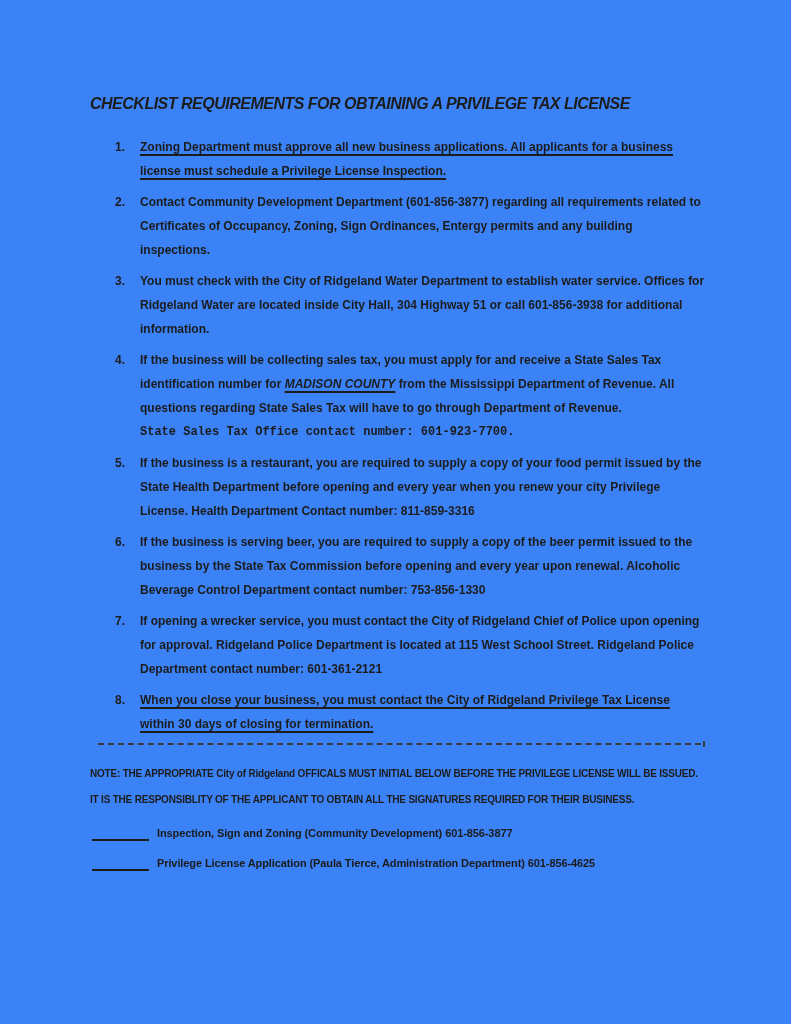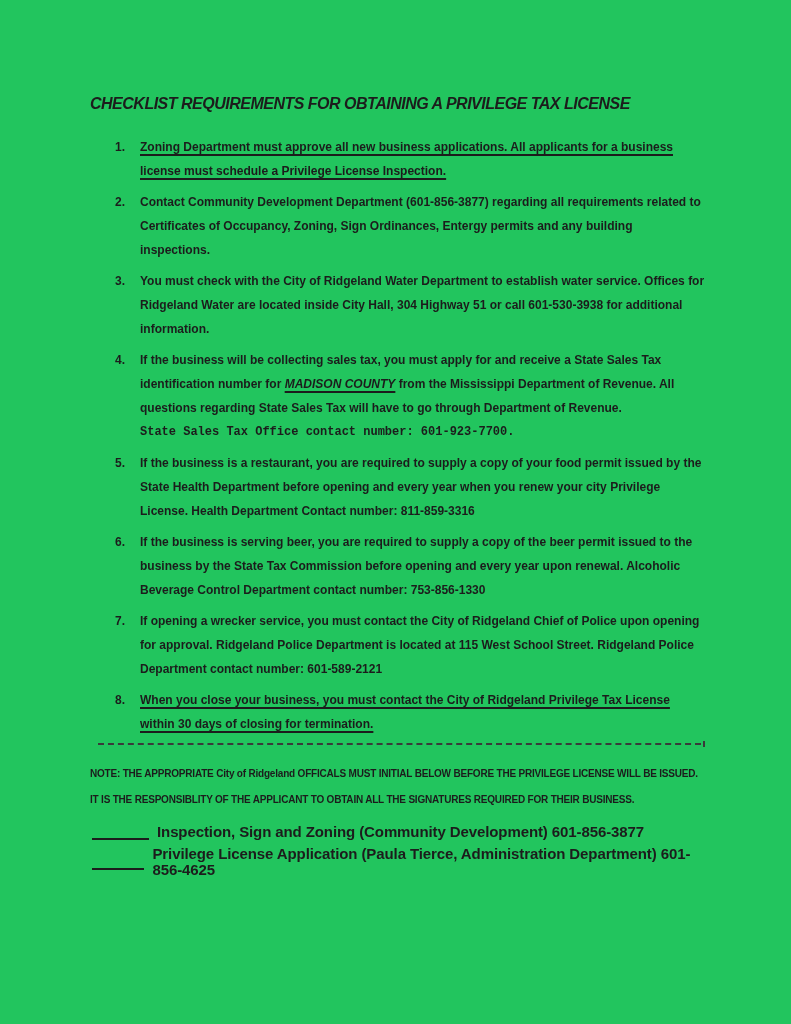--- a/index.html
+++ b/index.html
@@ -1,21 +1,21 @@
 <!DOCTYPE html>
 <html><head>
 <meta charset="utf-8">
 <style>
   html, body { margin: 0; padding: 0; background: #ffffff; }
   .page {
     position: relative;
     width: 791px;
     height: 1024px;
     box-sizing: border-box;
-    background: #22c55e;
+    background: #3b82f6;
     color: #1c1c1c;
     font-family: "Liberation Sans", sans-serif;
     font-weight: 700;
     padding: 95px 86px 0 90px;
     overflow: hidden;
   }
   .doc-title {
     font-size: 16px;
     font-style: italic;
     font-weight: 700;
@@ -67,24 +67,24 @@
   .note {
     margin-top: 12px;
     width: 615px;
     font-size: 10px;
     line-height: 26px;
     letter-spacing: -0.2px;
   }
   .sig-rows { margin-top: 10px; margin-left: 2px; }
   .sig-row {
     display: flex;
-    align-items: center;
+    align-items: flex-end;
     height: 18px;
     margin-bottom: 12px;
-    font-size: 15px;
+    font-size: 11px;
   }
   .sig-line {
     width: 57px;
     height: 14px;
     border-bottom: 2px solid #1c1c1c;
     margin-right: 8px;
   }
   .sig-label { line-height: 16px; letter-spacing: -0.1px; }
 </style>
 </head>
@@ -101,41 +101,41 @@
       <div class="body"><span class="u">Zoning Department must approve all new business applications. All applicants for a business license must schedule a Privilege License Inspection.</span></div>
     </div>
 
     <div class="item">
       <span class="num">2.</span>
       <div class="body">Contact Community Development Department (601-856-3877) regarding all requirements related to Certificates of Occupancy, Zoning, Sign Ordinances, Entergy permits and any building inspections.</div>
     </div>
 
     <div class="item">
       <span class="num">3.</span>
-      <div class="body">You must check with the City of Ridgeland Water Department to establish water service. Offices for Ridgeland Water are located inside City Hall, 304 Highway 51 or call 601-530-3938 for additional information.</div>
+      <div class="body">You must check with the City of Ridgeland Water Department to establish water service. Offices for Ridgeland Water are located inside City Hall, 304 Highway 51 or call 601-856-3938 for additional information.</div>
     </div>
 
     <div class="item">
       <span class="num">4.</span>
       <div class="body"><span>If the business will be collecting sales tax, you must apply for and receive a State Sales Tax identification number for </span><span class="county">MADISON COUNTY</span><span> from the Mississippi Department of Revenue. All questions regarding State Sales Tax will have to go through Department of Revenue.</span><span class="forced-line">State Sales Tax Office contact number: 601-923-7700.</span></div>
     </div>
 
     <div class="item">
       <span class="num">5.</span>
       <div class="body">If the business is a restaurant, you are required to supply a copy of your food permit issued by the State Health Department before opening and every year when you renew your city Privilege License. Health Department Contact number: 811-859-3316</div>
     </div>
 
     <div class="item">
       <span class="num">6.</span>
       <div class="body">If the business is serving beer, you are required to supply a copy of the beer permit issued to the business by the State Tax Commission before opening and every year upon renewal. Alcoholic Beverage Control Department contact number: 753-856-1330</div>
     </div>
 
     <div class="item">
       <span class="num">7.</span>
-      <div class="body">If opening a wrecker service, you must contact the City of Ridgeland Chief of Police upon opening for approval. Ridgeland Police Department is located at 115 West School Street. Ridgeland Police Department contact number: 601-589-2121</div>
+      <div class="body">If opening a wrecker service, you must contact the City of Ridgeland Chief of Police upon opening for approval. Ridgeland Police Department is located at 115 West School Street. Ridgeland Police Department contact number: 601-361-2121</div>
     </div>
 
     <div class="item">
       <span class="num">8.</span>
       <div class="body"><span class="u">When you close your business, you must contact the City of Ridgeland Privilege Tax License within 30 days of closing for termination.</span></div>
     </div>
 
   </div>
 
   <div class="dashed-sep">

